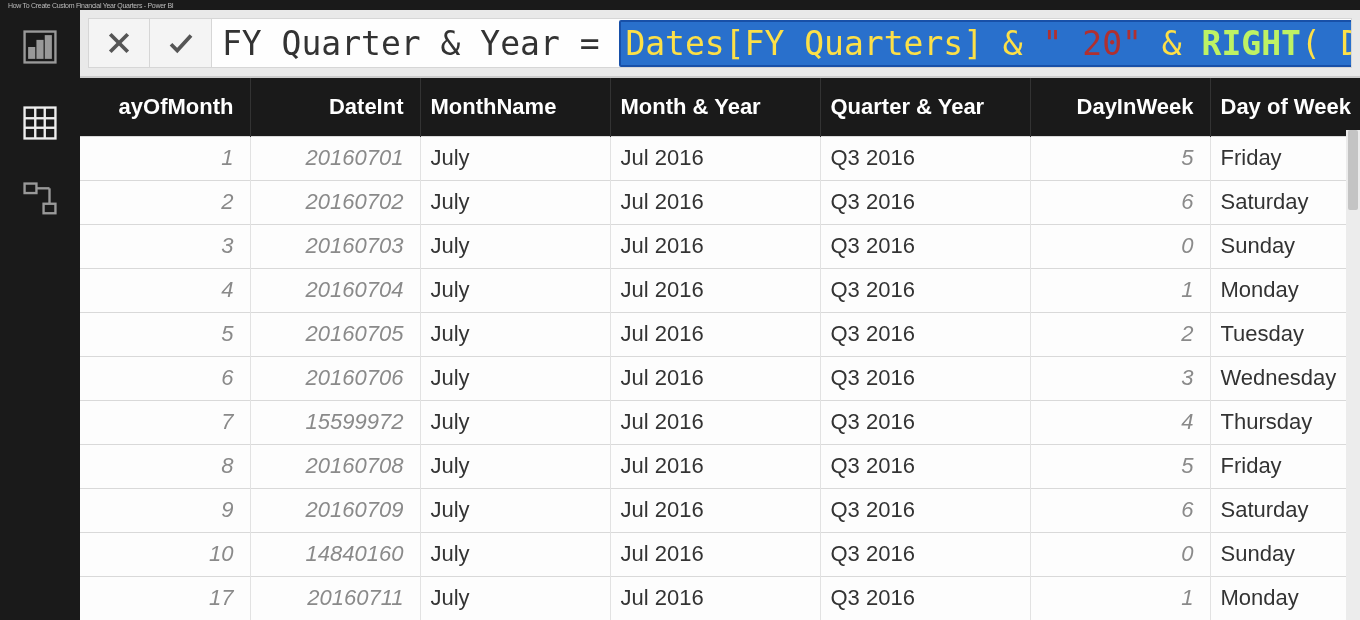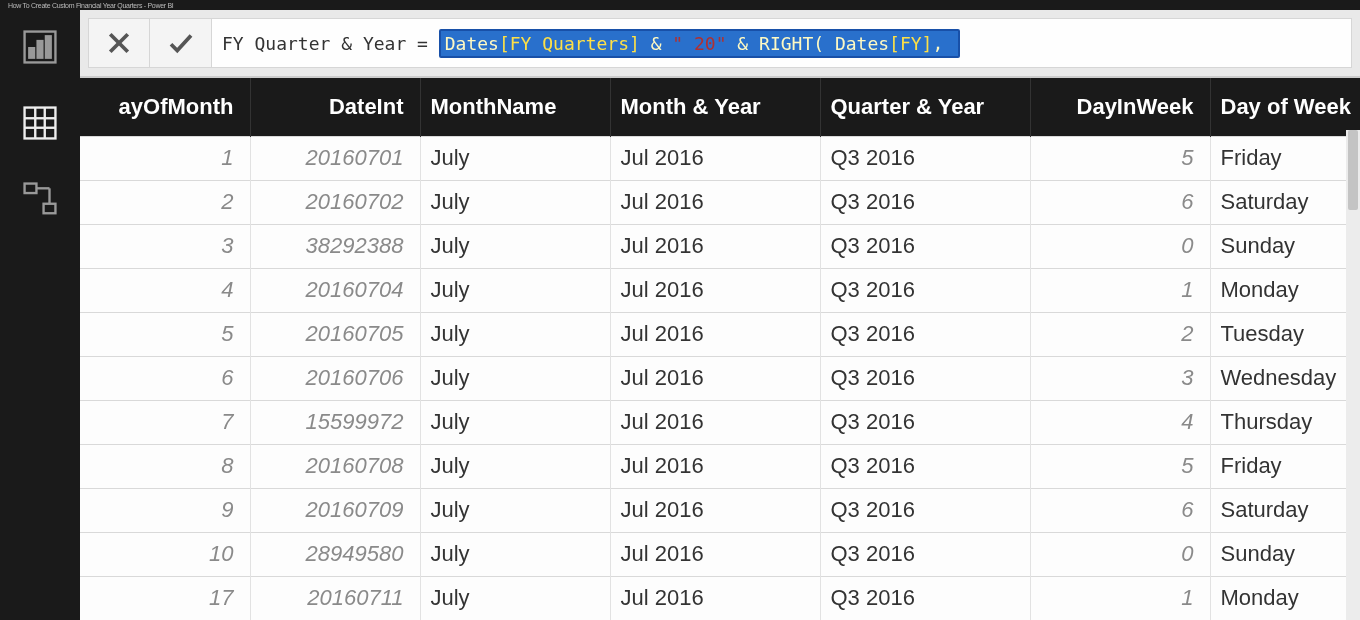--- a/index.html
+++ b/index.html
@@ -73,36 +73,36 @@
   .fb-btn svg { width: 30px; height: 30px; }
   .fb-editor {
     flex: 1;
     height: 50px;
     border: 1px solid #d6d6d6;
     border-left: none;
     background: #fefefe;
     display: flex; align-items: center;
     padding: 0 10px;
     font-family: Consolas, "Lucida Console", monospace;
-    font-size: 18px;
+    font-size: 33px;
     color: #333;
     white-space: pre;
     overflow: hidden;
   }
   .fb-editor .highlight {
     background: #2970cc;
     border: 2px solid #1850a8;
     color: #fff;
     padding: 2px 4px;
     border-radius: 2px;
   }
-  .tok-plain { color: #fef9c3; }
+  .tok-plain { color: #fde047; }
   .tok-col   { color: #fde047; }
   .tok-str   { color: #b03030; }
-  .tok-func  { color: #fef9c3; }
+  .tok-func  { color: #bef264; font-weight: bold; }
 
   .grid-wrap {
     flex: 1; overflow-y: auto;
     background: #fdfdfd;
     border-top: 2px solid #ccc;
   }
   table {
     border-collapse: collapse;
     width: 100%;
     table-layout: fixed;
@@ -238,21 +238,21 @@
                 <td class="num col-daymonth">2</td>
                 <td class="num col-dateint">20160702</td>
                 <td class="col-monthname">July</td>
                 <td class="col-monthyear">Jul 2016</td>
                 <td class="col-qtryear">Q3 2016</td>
                 <td class="num col-dayinwk">6</td>
                 <td class="col-dayofwk">Saturday</td>
               </tr>
               <tr>
                 <td class="num col-daymonth">3</td>
-                <td class="num col-dateint">38292388</td>
+                <td class="num col-dateint">20160703</td>
                 <td class="col-monthname">July</td>
                 <td class="col-monthyear">Jul 2016</td>
                 <td class="col-qtryear">Q3 2016</td>
                 <td class="num col-dayinwk">0</td>
                 <td class="col-dayofwk">Sunday</td>
               </tr>
               <tr>
                 <td class="num col-daymonth">4</td>
                 <td class="num col-dateint">20160704</td>
                 <td class="col-monthname">July</td>
@@ -301,21 +301,21 @@
                 <td class="num col-daymonth">9</td>
                 <td class="num col-dateint">20160709</td>
                 <td class="col-monthname">July</td>
                 <td class="col-monthyear">Jul 2016</td>
                 <td class="col-qtryear">Q3 2016</td>
                 <td class="num col-dayinwk">6</td>
                 <td class="col-dayofwk">Saturday</td>
               </tr>
               <tr>
                 <td class="num col-daymonth">10</td>
-                <td class="num col-dateint">28949580</td>
+                <td class="num col-dateint">14840160</td>
                 <td class="col-monthname">July</td>
                 <td class="col-monthyear">Jul 2016</td>
                 <td class="col-qtryear">Q3 2016</td>
                 <td class="num col-dayinwk">0</td>
                 <td class="col-dayofwk">Sunday</td>
               </tr>
               <tr>
                 <td class="num col-daymonth">17</td>
                 <td class="num col-dateint">20160711</td>
                 <td class="col-monthname">July</td>

